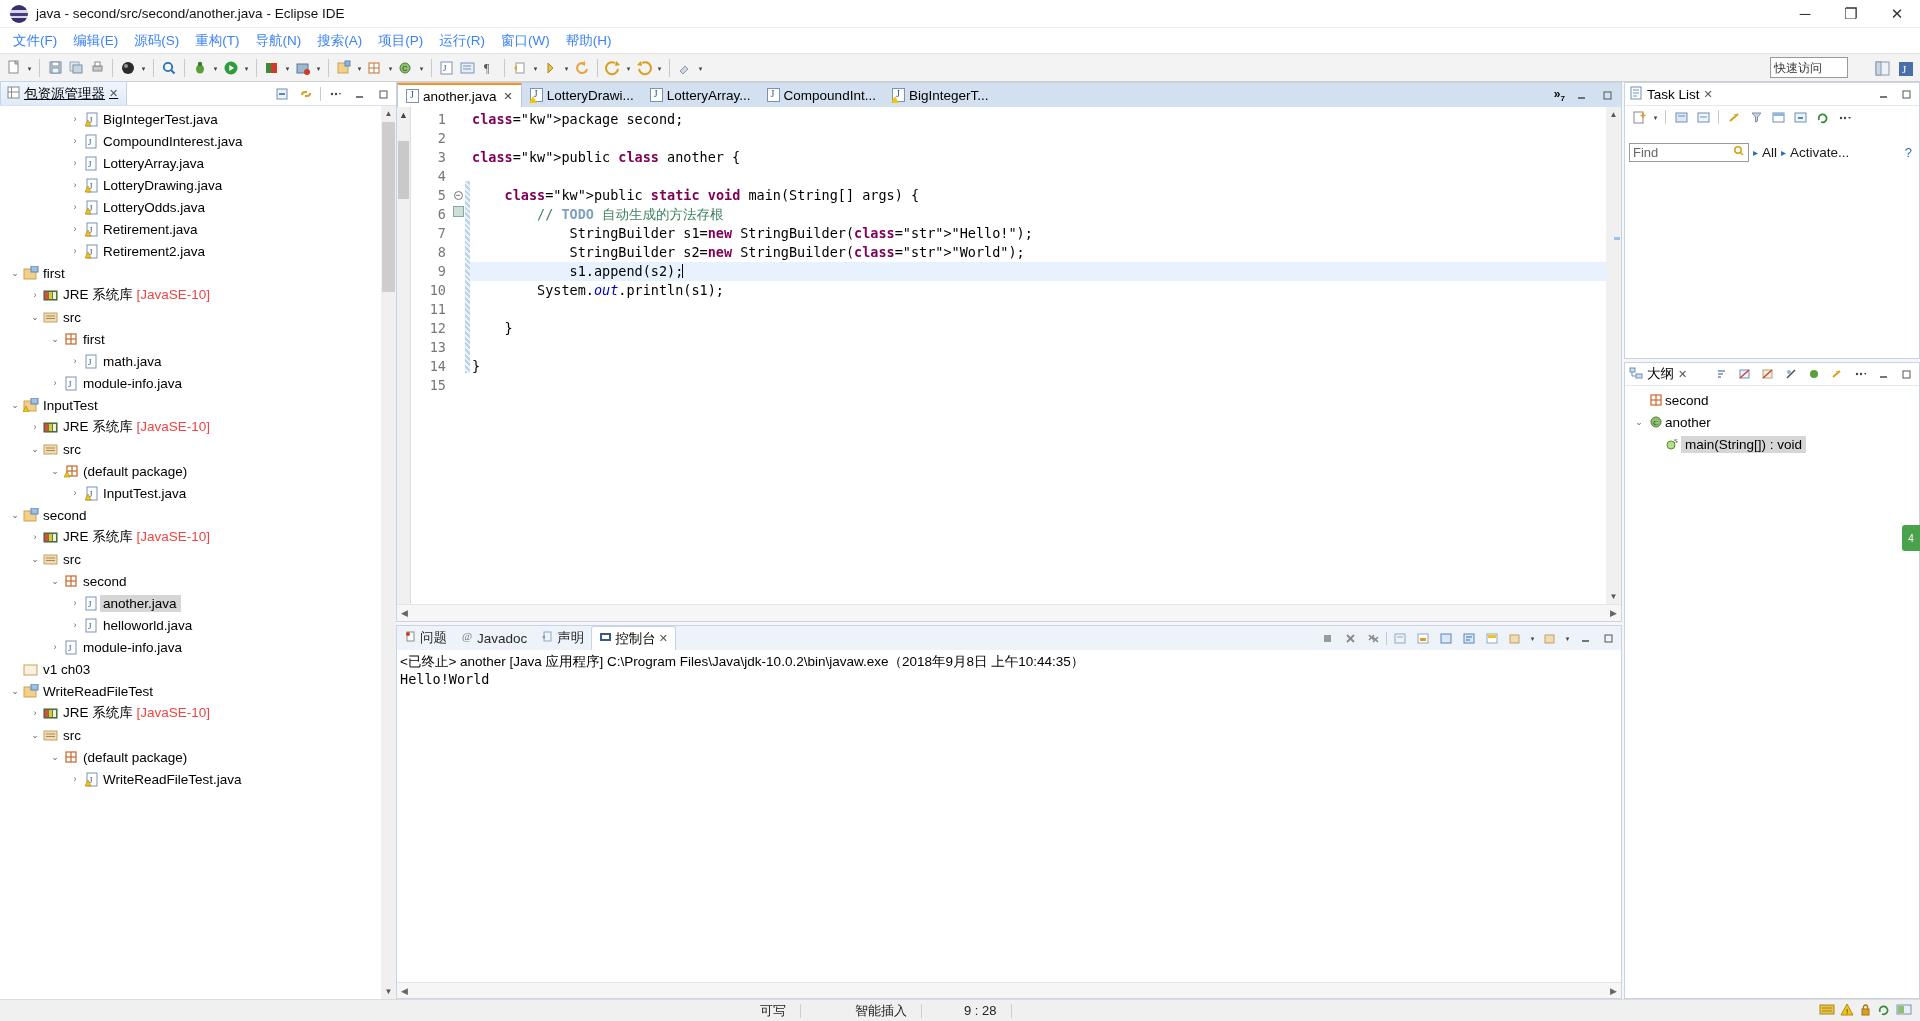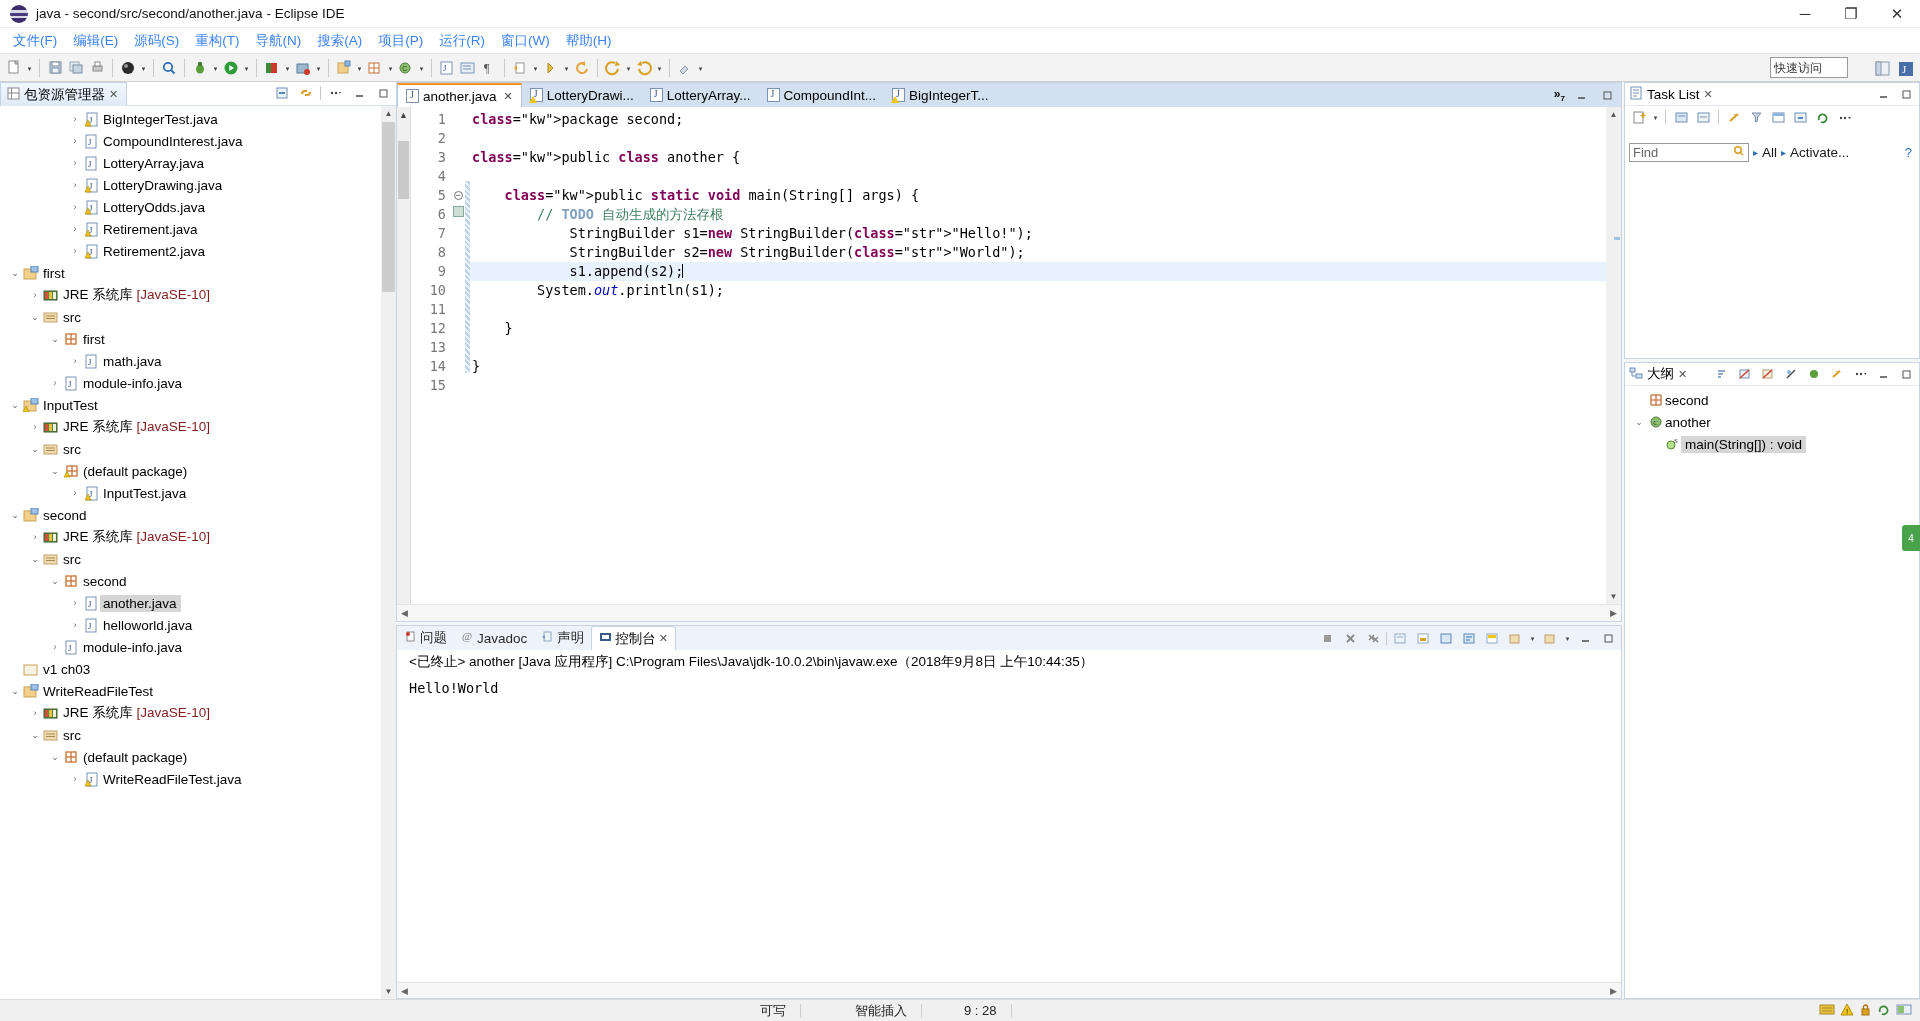--- a/index.html
+++ b/index.html
@@ -36,33 +36,33 @@
   .quick{ position:absolute; right:72px; top:3px; width:78px; height:21px;
           border:1px solid #9a9a9a; background:#fff; font-size:12px; color:#333;
           padding:2px 3px; line-height:16px;}
   .tbright{ position:absolute; right:4px; top:4px; display:flex; gap:3px; align-items:center;}
 
   
   .body{ flex:1; display:flex; min-height:0; background:#f6f6f6;}
 
   
   .left{ width:396px; display:flex; flex-direction:column; background:#fff; flex:none;}
-  .viewhead{ height:24px; display:flex; align-items:flex-start; background:#ffffff;
-             border-bottom:1px solid #d6e2f0; position:relative;}
+  .viewhead{ height:24px; display:flex; align-items:flex-end; background:#ffffff;
+             border-bottom:1px solid #d6e2f0; position:relative;text-decoration:underline;}
   .vh-tab{ height:24px; display:flex; align-items:center; gap:4px; padding:0 8px 0 6px;
            background:linear-gradient(180deg,#f0f6fd,#dfeaf7); border:1px solid #c3d4e8;
            border-bottom:none; font-size:13.5px;}
   .vh-tools{ position:absolute; right:3px; display:flex; align-items:center; gap:4px;}
   .tree{ flex:1; overflow:hidden; position:relative; background:#fff; padding-top:2px;}
   .row{ height:22px; display:flex; align-items:center; font-size:13.5px; white-space:nowrap;}
   .row .tw{ width:14px; text-align:center; color:#666; font-size:9px; flex:none;}
   .row .ic{ width:18px; display:flex; align-items:center; justify-content:center; flex:none;}
   .row .lbl{ padding-left:3px;}
   .row.sel .lbl{ background:#d6d6d6; padding:1px 4px 1px 3px;}
-  .jre-dim{ color:#7f1d1d;}
+  .jre-dim{ color:#ef4444;}
   .scroll-v{ position:absolute; right:0; top:0; width:15px; height:100%; background:#f0f0f0;}
   .scroll-v .thumb{ position:absolute; left:1px; width:13px; background:#cdcdcd; border-radius:1px;}
   .scroll-v .ar{ position:absolute; left:0; width:15px; height:15px; display:flex;
                  align-items:center; justify-content:center; font-size:8px; color:#555; background:#f0f0f0;}
 
   
   .center{ flex:1; display:flex; flex-direction:column; min-width:0; background:#f6f6f6;}
   .editorpane{ flex:none; height:540px; display:flex; flex-direction:column;
                margin:0 2px 0 0; background:#fff; border:1px solid #c8d4e4;}
   .edtabs{ height:24px; background:#d3e0f0; display:flex; align-items:stretch; position:relative;}
@@ -110,23 +110,23 @@
   
   .consolepane{ flex:1; display:flex; flex-direction:column; margin:3px 2px 0 0;
                 background:#fff; border:1px solid #c8d4e4; min-height:0;}
   .ctabs{ height:24px; background:#eef3fa; display:flex; align-items:center; position:relative;}
   .ctab{ display:flex; align-items:center; gap:3px; padding:0 7px; font-size:13.5px; color:#2a2a2a;
          height:24px;}
   .ctab.active{ background:#ffffff; border:1px solid #c5d4e6; border-bottom:none;
                 border-radius:3px 3px 0 0; color:#000;}
   .ctabs-right{ position:absolute; right:3px; top:0; height:24px; display:flex;
                 align-items:center; gap:3px;}
-  .cbody{ flex:1; background:#fff; padding:3px 12px; font-size:13.5px; min-height:0;}
+  .cbody{ flex:1; background:#fff; padding:3px 3px; font-size:13.5px; min-height:0;}
   .cline1{ font-family:"Liberation Sans", sans-serif; font-size:13.5px; white-space:nowrap;}
-  .cline2{ font-family:"DejaVu Sans Mono", monospace; font-size:13.5px; margin-top:9px;}
+  .cline2{ font-family:"DejaVu Sans Mono", monospace; font-size:13.5px; margin-top:0;}
   .chs{ height:16px; background:#f6f6f6; border-top:1px solid #e4e4e4; display:flex;
         align-items:center; justify-content:space-between; padding:0 4px; font-size:9px; color:#666; flex:none;}
 
   
   .right{ width:296px; display:flex; flex-direction:column; background:#f6f6f6; flex:none;}
   .rpanel{ background:#fff; border:1px solid #c8d4e4; display:flex; flex-direction:column;}
   .rhead{ height:23px; display:flex; align-items:center; gap:4px; padding:0 4px;
           background:#ffffff; border-bottom:1px solid #e4e9f0; position:relative; font-size:13.5px;}
   .rhead .tools{ position:absolute; right:3px; display:flex; gap:3px; align-items:center;}
   .tl-toolbar{ height:22px; display:flex; align-items:center; gap:2px; padding:0 4px;

